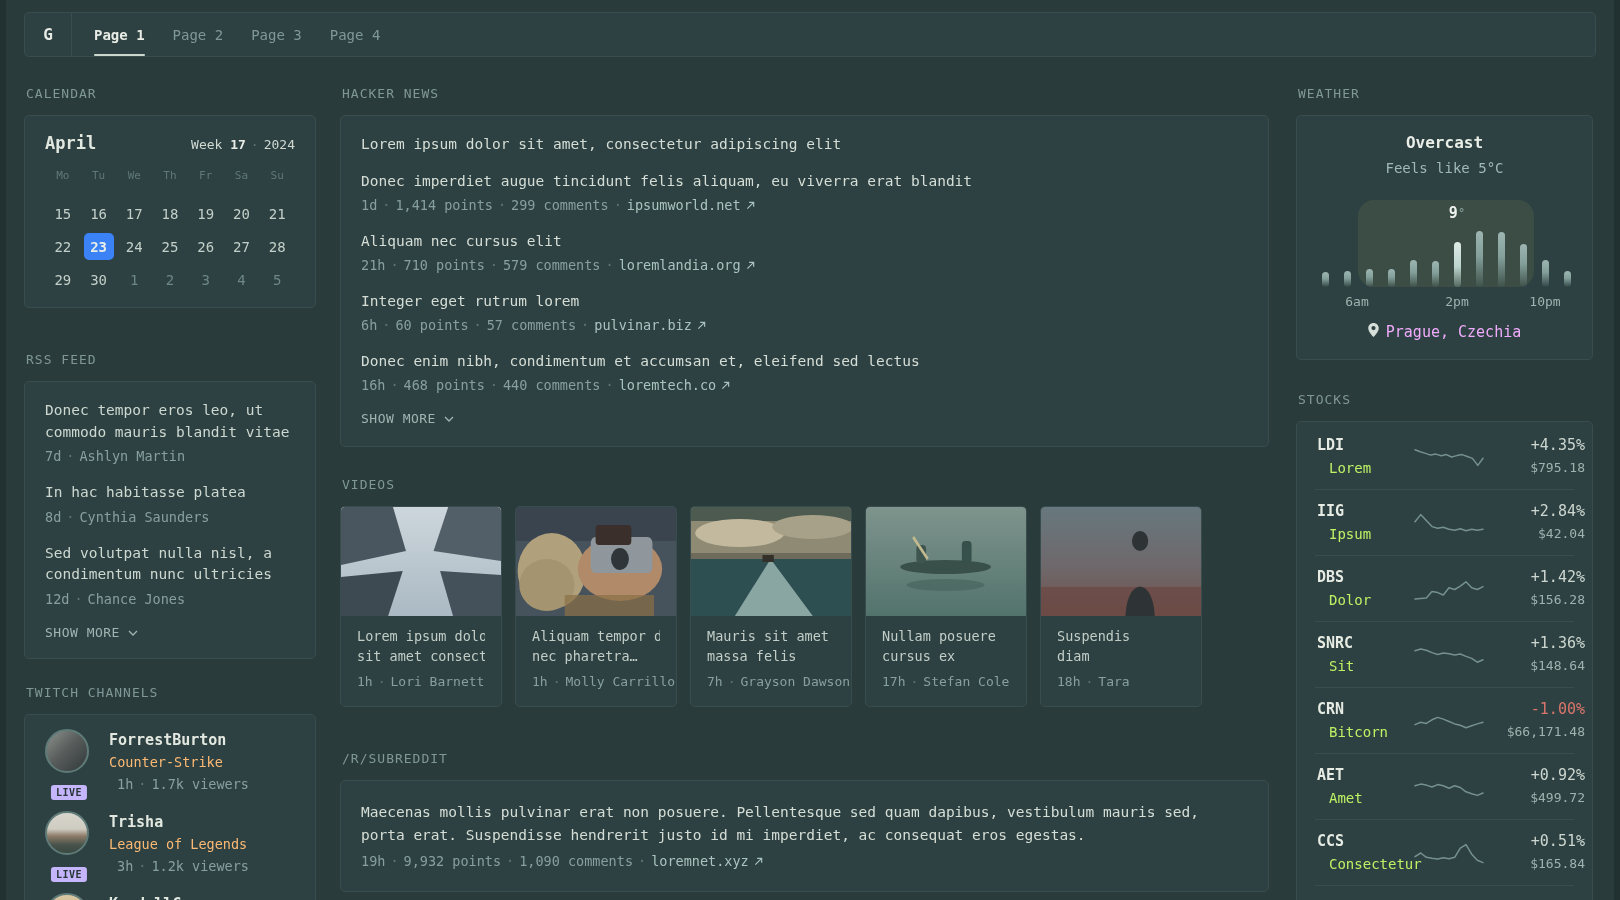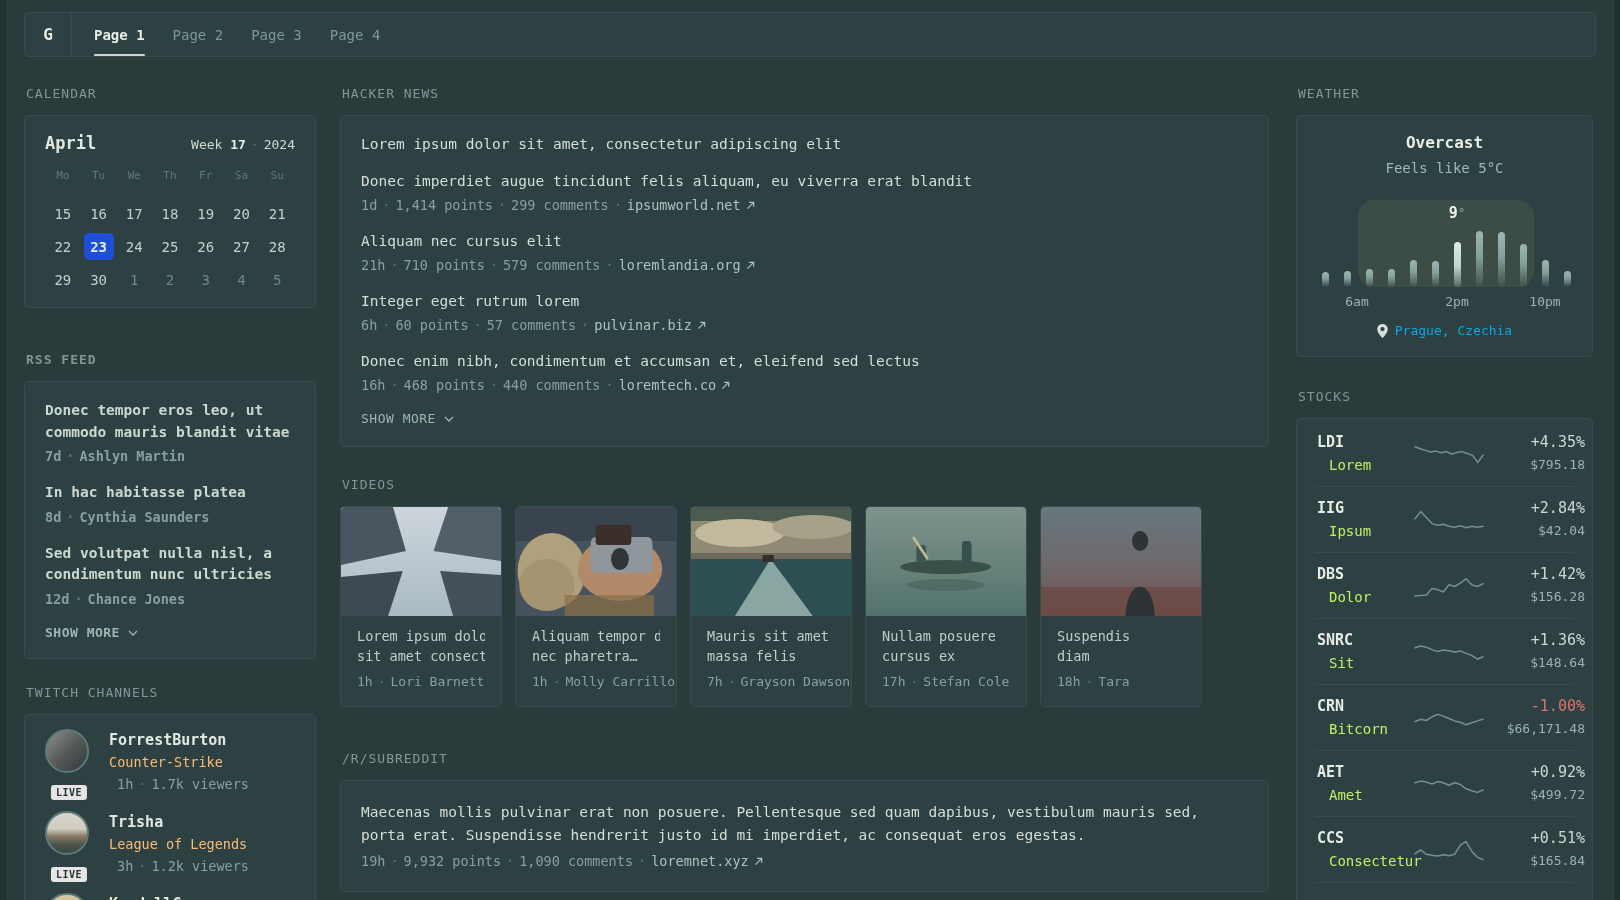--- a/index.html
+++ b/index.html
@@ -43,21 +43,21 @@
   .col-right { left:1296px; width:297px; }
 
   .section-title {
     font-size:13px; letter-spacing:1px; color:#7f9897; line-height:19px;
     margin:0 0 12px 2px; white-space:nowrap;
   }
   .card {
     background:#2e4142; border:1px solid #3a4d4e; border-radius:5px;
   }
   .sec { margin-bottom:0; }
-  .mt-left1 { margin-top:42px;font-weight:bold; } .mt-left2 { margin-top:24px; }
+  .mt-left1 { margin-top:42px; } .mt-left2 { margin-top:24px; }
   .mt-mid1  { margin-top:28px; } .mt-mid2  { margin-top:42px; }
   .mt-right1{ margin-top:30px; }
 
   .dot { color:#5d7674; margin:0 5px; }
   .meta { font-size:13.5px; color:#87a09d; line-height:20px; white-space:nowrap; }
   .meta .domain { color:#a9c4bf; }
   .arrow-icon { width:9px; height:9px; margin-left:5px; color:#a9c4bf; }
   .show-more {
     display:flex; align-items:center; gap:8px; font-size:13px; letter-spacing:0.5px;
     color:#9fb5b2; cursor:pointer; margin-top:16px;
@@ -73,42 +73,42 @@
   .cal-grid {
     display:grid; grid-template-columns:repeat(7,1fr); justify-items:center;
     margin-top:12px; row-gap:6px;
   }
   .cal-dow { font-size:11px; color:#5f7877; line-height:16px; margin-bottom:4px; }
   .cal-cell {
     width:30px; height:27px; display:flex; align-items:center; justify-content:center;
     font-size:14px; color:#c3d0c9; border-radius:5px;
   }
   .cal-cell.dim { color:#6d8886; }
-  .cal-cell.selected { background:#1d4ed8; color:#eaeee7; font-weight:bold; }
+  .cal-cell.selected { background:#3b82f6; color:#eaeee7; font-weight:bold; }
 
   
   .rss-card { padding:18px 20px; }
   .feed-item + .feed-item { margin-top:16px; }
   .feed-title { font-size:14.5px; line-height:21.5px; color:#cdd8d0; cursor:pointer; }
   .feed-item .meta { margin-top:3px; }
 
   
   .twitch-card { padding:14px 20px 10px; }
   .channel { display:flex; gap:16px; cursor:pointer; }
   .channel + .channel { margin-top:16px; }
   .avatar-wrap { position:relative; width:48px; flex:none; }
   .avatar {
     width:44px; height:44px; border-radius:50%; border:2px solid #5e7b78;
   }
   .avatar.av1 { background:linear-gradient(135deg,#8d928f 0%,#5a5f5d 45%,#31383a 100%); }
   .avatar.av2 { background:linear-gradient(180deg,#d8d5cc 0%,#cfccc2 40%,#8c7a66 58%,#46524a 80%,#3c4a44 100%); }
   .avatar.av3 { background:linear-gradient(180deg,#d9c9a4 0%,#ceb488 38%,#c49a78 60%,#93917e 82%,#7d8574 100%); }
   .live-badge {
     position:absolute; left:50%; transform:translateX(-50%); bottom:-7px;
-    background:#e5e5e5; color:#253434; font-size:10px; font-weight:bold; letter-spacing:0.5px;
+    background:#c4b5fd; color:#253434; font-size:10px; font-weight:bold; letter-spacing:0.5px;
     line-height:13px; padding:1px 5px; border-radius:5px; border:2px solid #2e4142;
   }
   .ch-name { font-size:15px; font-weight:bold; color:#e3e9e1; line-height:22px; }
   .ch-game { font-size:13.5px; color:#fdba74; line-height:22px; }
   .ch-meta { line-height:22px;margin-left:8px; }
 
   
   .hn-card { padding:18px 20px 20px; }
   .hn-item + .hn-item { margin-top:16px; }
   .hn-title { font-size:14.5px; line-height:21px; color:#d5ded6; cursor:pointer; white-space:nowrap; }
@@ -145,22 +145,22 @@
   }
   .wbar.now { background:linear-gradient(to bottom,#dfece8 0%,#bcd4cd 55%,rgba(160,190,180,0.25) 100%); }
   .w-now-temp {
     position:absolute; top:4px; left:144px; transform:translateX(-50%);
     font-size:15px; font-weight:bold; color:#eef2ec; line-height:18px;
   }
   .w-now-temp .deg { color:#8fa7a3; font-weight:normal; font-size:12px; vertical-align:top; }
   .wtimes { position:relative; height:16px; margin-top:7px; font-size:13px; color:#9db3af; }
   .wtimes span { position:absolute; transform:translateX(-50%); }
   .w-loc {
-    margin-top:13px; display:flex; align-items:center; justify-content:center; gap:7px;
-    font-size:13px; color:#0ea5e9;
+    margin-top:13px; display:flex; align-items:flex-start; justify-content:center; gap:7px;
+    font-size:15px; color:#f0abfc;
   }
   .pin-icon { width:11px; height:14px; color:#d6dfd9; }
 
   
   .stocks-card { padding:2px 0; }
   .stock-row {
     display:flex; align-items:center; justify-content:space-between;
     margin:0 18px; padding:10px 2px; cursor:pointer;
   }
   .stock-row + .stock-row { border-top:1px solid rgba(210,230,220,0.08); }

